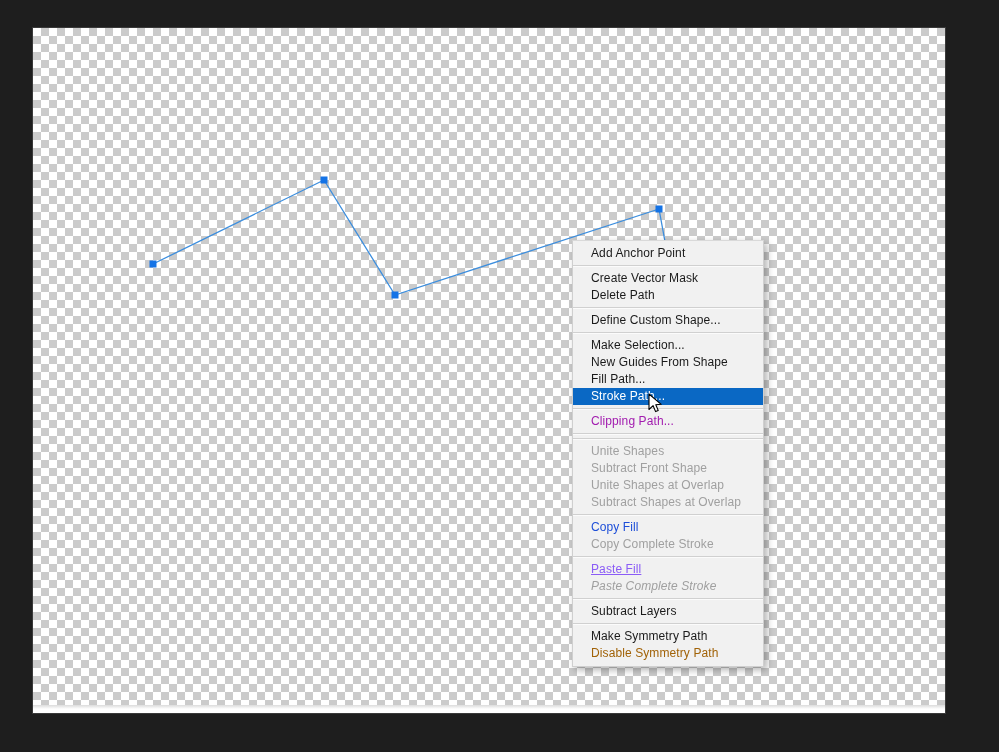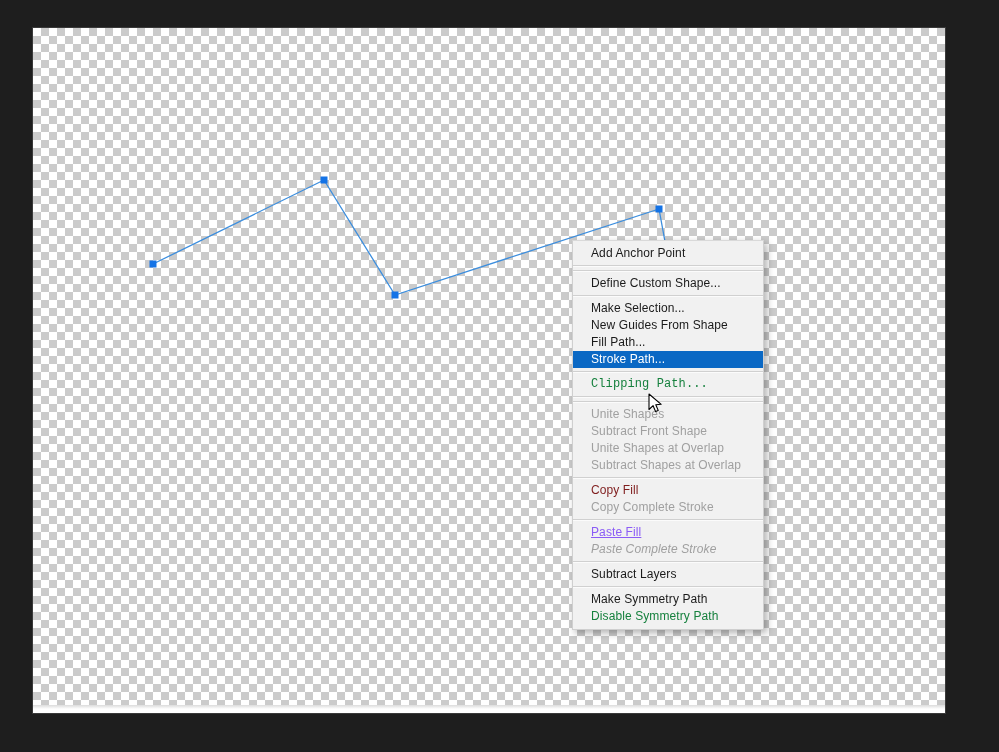--- a/index.html
+++ b/index.html
@@ -140,61 +140,65 @@
           <rect x="622.5" y="177.5" width="7" height="7" fill="#1473e6"></rect>
         </g>
     </svg>
   </div>
 
   <div id="context-menu" style="left: 572px; top: 240px; width: 192px; background: rgb(241, 241, 241);">
       <div class="menu-group">
         <div class="menu-item">Add Anchor Point</div>
       </div>
       <div class="menu-sep"></div>
+      <div class="menu-group">
+        <div class="menu-item">Create Vector Mask</div>
+        <div class="menu-item">Delete Path</div>
+      </div>
       <div class="menu-sep"></div>
       <div class="menu-group">
         <div class="menu-item">Define Custom Shape...</div>
       </div>
       <div class="menu-sep"></div>
       <div class="menu-group">
         <div class="menu-item">Make Selection...</div>
         <div class="menu-item">New Guides From Shape</div>
         <div class="menu-item">Fill Path...</div>
         <div class="menu-item selected" style="background: rgb(10, 104, 196); color: rgb(255, 255, 255);">Stroke Path...</div>
       </div>
       <div class="menu-sep"></div>
       <div class="menu-group">
-        <div class="menu-item disabled" style="color: #15803d; font-family: Liberation Mono, monospace;">Clipping Path...</div>
+        <div class="menu-item disabled" style="color: #a21caf;">Clipping Path...</div>
       </div>
       <div class="menu-sep"></div>
       <div class="menu-sep"></div>
       <div class="menu-group">
         <div class="menu-item disabled" style="color: rgb(160, 160, 160);">Unite Shapes</div>
         <div class="menu-item disabled" style="color: rgb(160, 160, 160);">Subtract Front Shape</div>
         <div class="menu-item disabled" style="color: rgb(160, 160, 160);">Unite Shapes at Overlap</div>
         <div class="menu-item disabled" style="color: rgb(160, 160, 160);">Subtract Shapes at Overlap</div>
       </div>
       <div class="menu-sep"></div>
       <div class="menu-group">
-        <div class="menu-item disabled" style="color: #7f1d1d;">Copy Fill</div>
+        <div class="menu-item disabled" style="color: #1d4ed8;">Copy Fill</div>
         <div class="menu-item disabled" style="color: rgb(160, 160, 160);">Copy Complete Stroke</div>
       </div>
       <div class="menu-sep"></div>
       <div class="menu-group">
         <div class="menu-item disabled" style="color: #8b5cf6; text-decoration: underline;">Paste Fill</div>
         <div class="menu-item disabled" style="color: rgb(160, 160, 160); font-style: italic;">Paste Complete Stroke</div>
       </div>
       <div class="menu-sep"></div>
       <div class="menu-group">
         <div class="menu-item">Subtract Layers</div>
       </div>
       <div class="menu-sep"></div>
       <div class="menu-group">
         <div class="menu-item">Make Symmetry Path</div>
-        <div class="menu-item disabled" style="color: #15803d;">Disable Symmetry Path</div>
+        <div class="menu-item disabled" style="color: #a16207;">Disable Symmetry Path</div>
       </div>
     </div>
 
   <svg id="cursor" viewBox="0 0 16 22" width="16" height="22" style="left: 648px; top: 393px;">
     <path d="M1 1 L1 16.5 L5.1 12.7 L7.6 18.6 L10.2 17.4 L7.8 11.7 L13.2 11.3 Z" fill="#ffffff" stroke="#000000" stroke-width="1.1" stroke-linejoin="round"></path>
   </svg>
 
 </div>
 
 </body></html>

